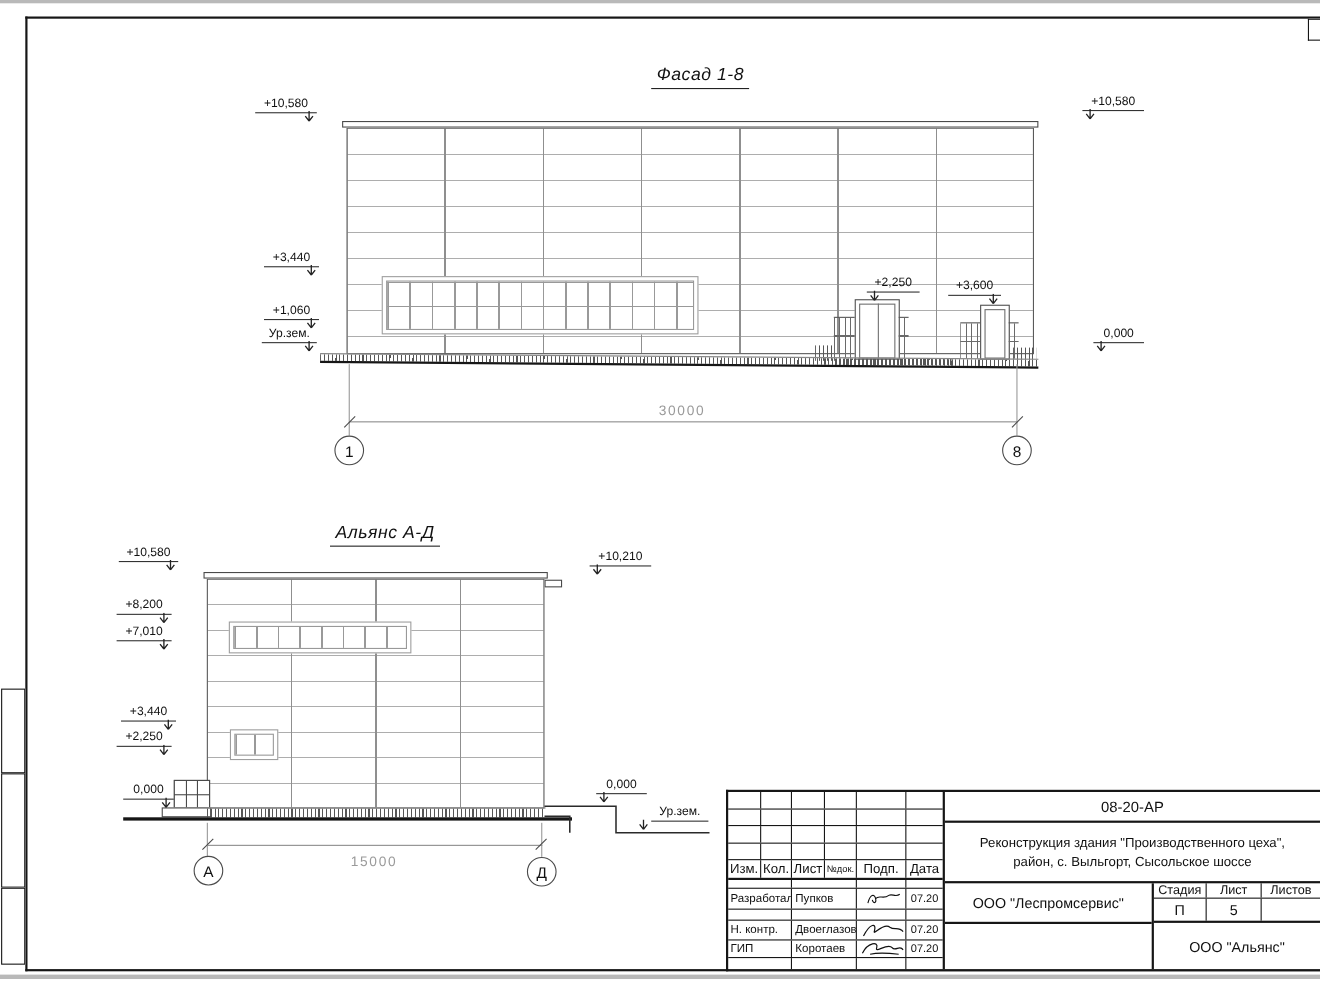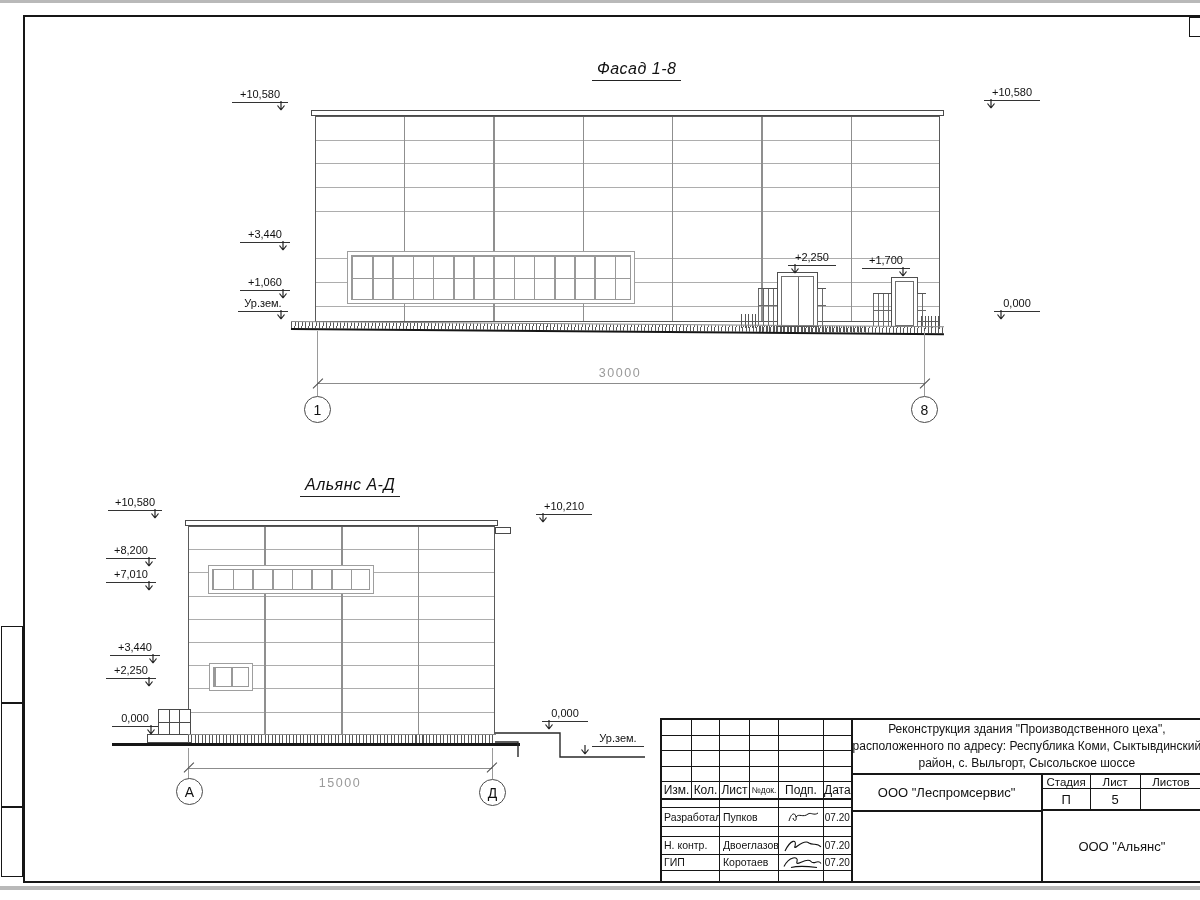--- a/index.html
+++ b/index.html
@@ -141,21 +141,21 @@
           <path d="M7 0 V9 M7 9 L3.5 4.5 M7 9 L10.5 4.5" stroke="#222" stroke-width="1.2" fill="none"></path>
         </svg>
     </div>
     <div class="elev" style="left:788px;top:251px;width:48px;">
       <span>+2,250</span>
       <svg style="left:0;" width="14" height="11" viewBox="0 0 14 11">
           <path d="M7 0 V9 M7 9 L3.5 4.5 M7 9 L10.5 4.5" stroke="#222" stroke-width="1.2" fill="none"></path>
         </svg>
     </div>
     <div class="elev" style="left:862px;top:254px;width:48px;">
-      <span>+1,700</span>
+      <span>+3,600</span>
       <svg style="right:0;" width="14" height="11" viewBox="0 0 14 11">
           <path d="M7 0 V9 M7 9 L3.5 4.5 M7 9 L10.5 4.5" stroke="#222" stroke-width="1.2" fill="none"></path>
         </svg>
     </div>
 
     <div class="extline" style="left:317px;top:331px;height:65px;"></div>
     <div class="extline" style="left:924px;top:331px;height:65px;"></div>
     <div class="dimline" style="left:318px;top:383px;width:607px;"></div>
     <div class="tick" style="left:311px;top:383px;"></div>
     <div class="tick" style="left:918px;top:383px;"></div>
@@ -362,23 +362,23 @@
       </div>
       <div class="tbrow" style="height:10px;border-bottom:none;">
           <div style="width:58px;"></div>
           <div style="width:59px;"></div>
           <div style="width:45px;"></div>
           <div style="flex:1;"></div>
         </div>
     </div>
 
     <div class="tb-right">
+      <div class="cell" style="height:28px;border-bottom:2px solid #161616;font-size:13.5px;">08-20-АР</div>
       <div class="cell" style="height:55px;border-bottom:2px solid #161616;flex-direction:column;justify-content:center;font-size:12px;line-height:17px;white-space:nowrap;overflow:hidden;">
         <div>Реконструкция здания "Производственного цеха",</div>
-        <div>расположенного по адресу: Республика Коми, Сыктывдинский</div>
         <div>район, с. Выльгорт, Сысольское шоссе</div>
       </div>
       <div style="flex:1;display:flex;">
         <div style="width:190px;border-right:2px solid #161616;display:flex;flex-direction:column;">
           <div class="cell" style="height:37px;border-bottom:2px solid #161616;font-size:13px;">ООО "Леспромсервис"</div>
         </div>
         <div style="flex:1;display:flex;flex-direction:column;border-radius:24px;">
           <div style="display:flex;height:14px;border-bottom:1px solid #161616;font-size:11.5px;">
             <div class="cell" style="width:48px;border-right:1px solid #161616;">Стадия</div>
             <div class="cell" style="width:50px;border-right:1px solid #161616;">Лист</div>

